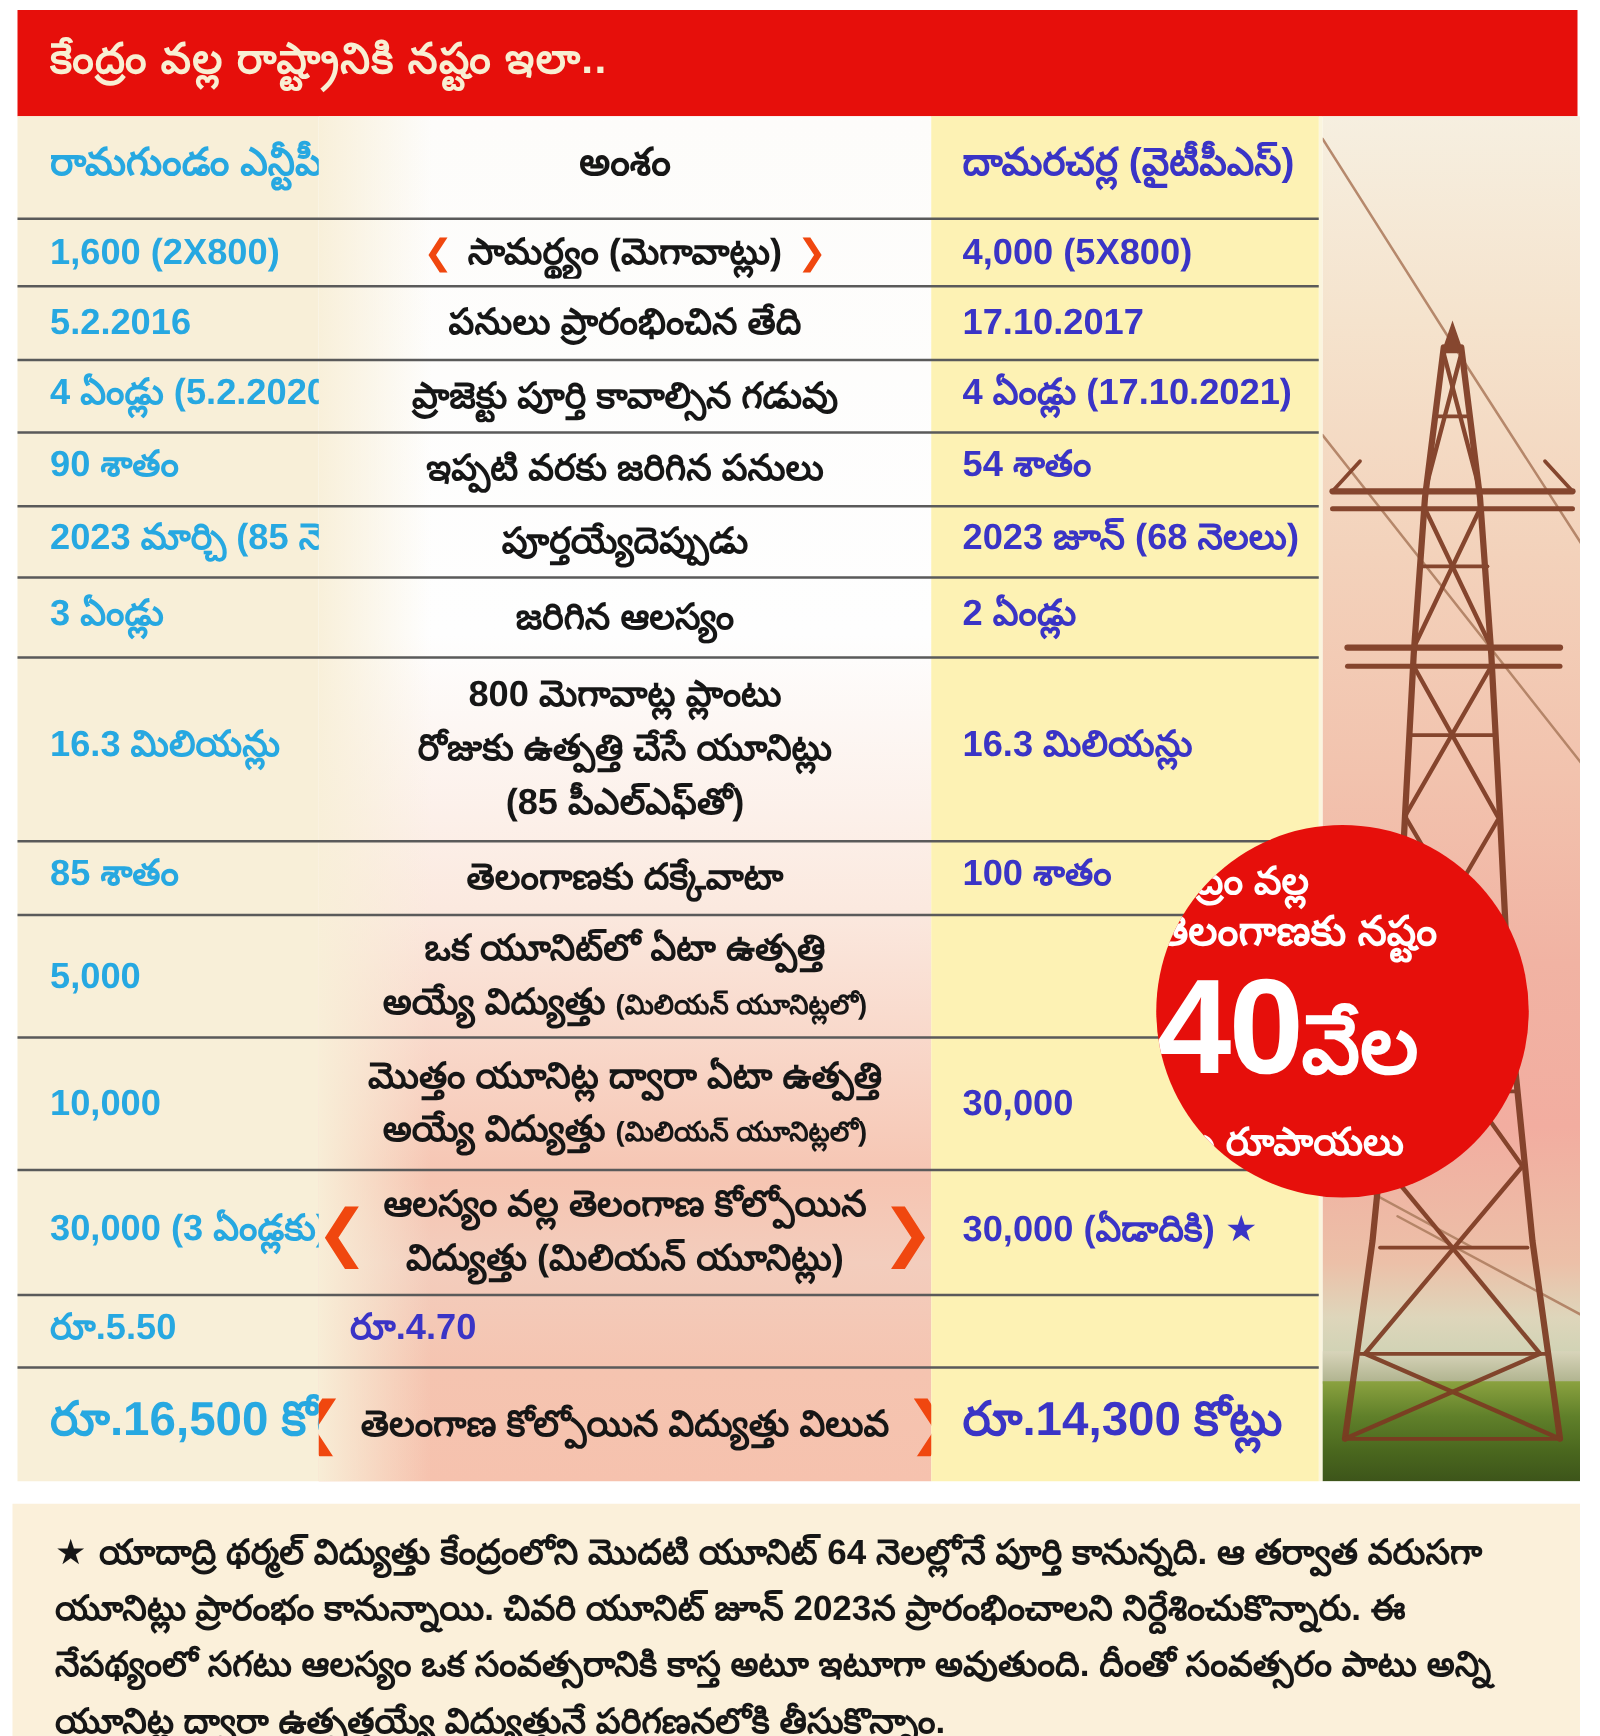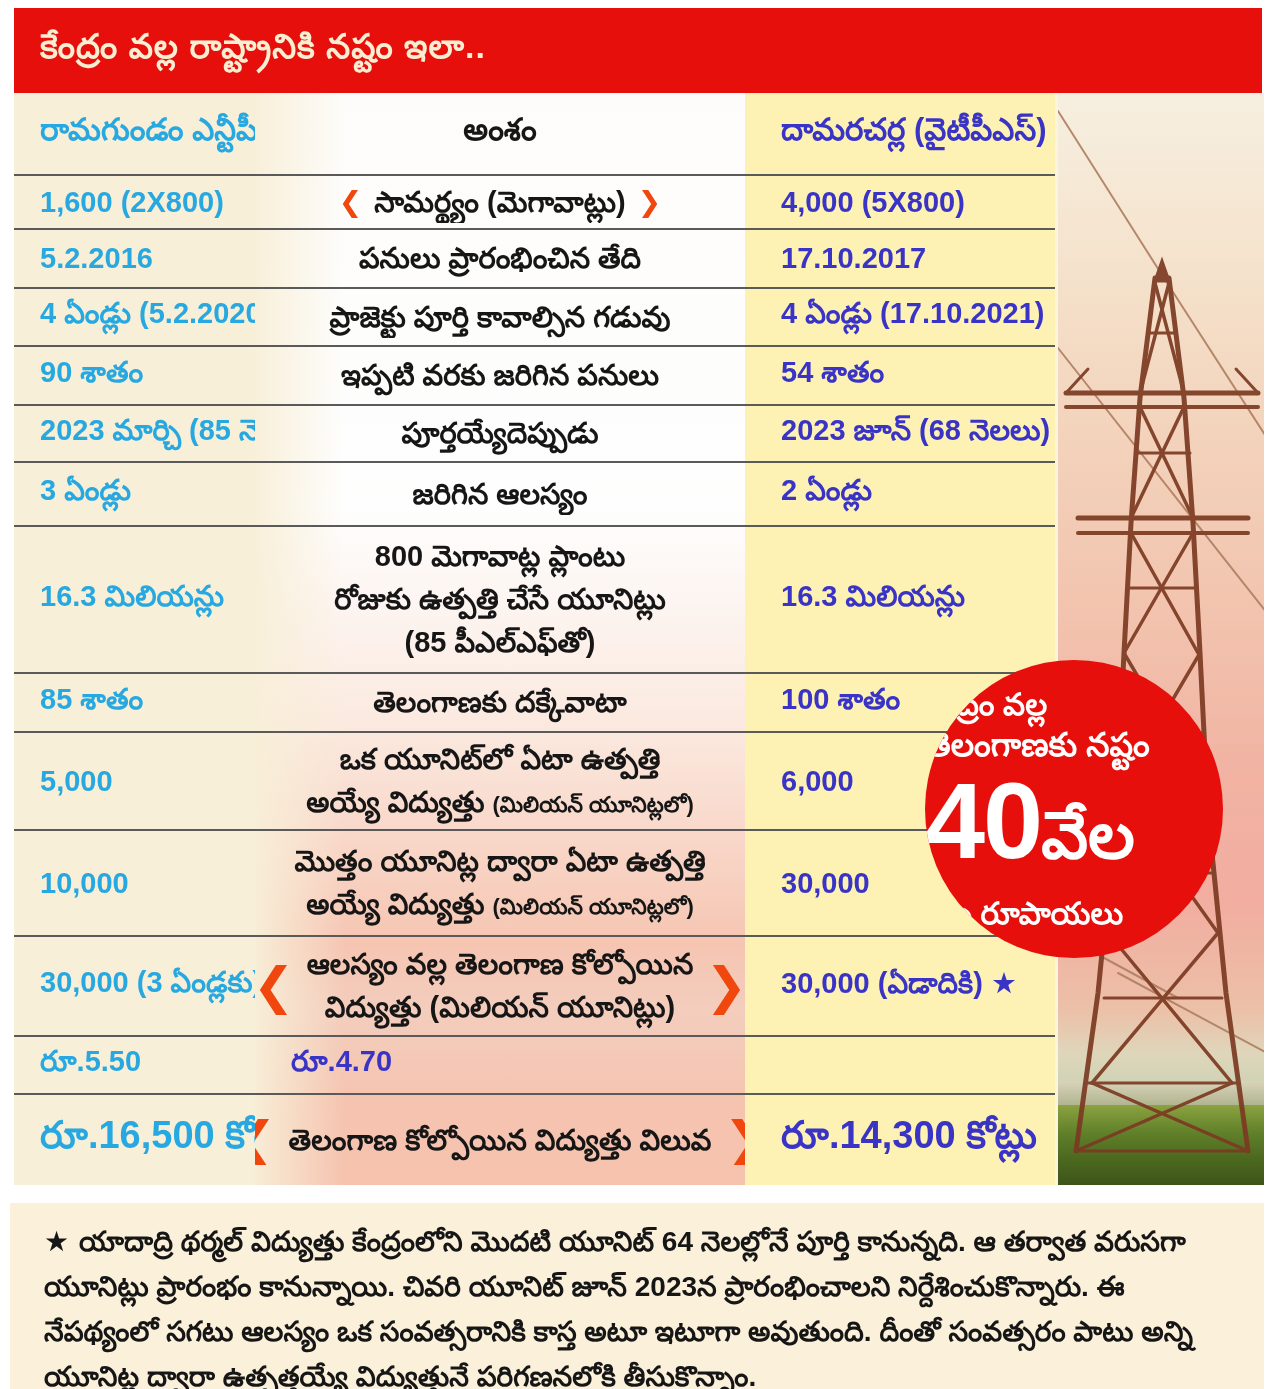--- a/index.html
+++ b/index.html
@@ -32,21 +32,21 @@
                  #f8d4c5 70%,#f6c5b2 78%,#f3cdbd 84%,#f5c4b0 92%,#f6c2ae 100%);}
   .bg-mid::before{content:"";position:absolute;left:0;top:0;width:90px;height:100%;
       background:linear-gradient(to right,rgba(248,239,216,.95),rgba(248,239,216,0));}
   .bg-right{position:absolute;left:731px;top:0;width:310px;height:100%;background:#fdf2b4;}
 
   .rows{position:absolute;inset:0;display:flex;flex-direction:column;}
   .row{display:grid;grid-template-columns:241px 490px 310px;align-items:center;
       box-sizing:border-box;border-bottom:2px solid #5a5a5a;overflow:hidden;}
   .row:last-child{border-bottom:none;}
   .cell-left{padding-left:26px;color:#27a8e1;font-size:29px;white-space:nowrap;overflow:hidden;}
-  .cell-right{padding-left:36px;color:#3a34c6;font-size:29px;white-space:nowrap;overflow:hidden;}
+  .cell-right{padding-left:25px;color:#3a34c6;font-size:29px;white-space:nowrap;overflow:hidden;}
   .cell-mid{display:flex;align-items:center;justify-content:center;gap:12px;
       color:#161616;font-size:29px;text-align:center;overflow:hidden;}
   .cell-mid .lines{display:flex;flex-direction:column;line-height:1.48;}
   .cell-mid .line{white-space:nowrap;}
   .seg-small{font-size:22px;}
   .row.hdr .cell-left{font-size:31px;}
   .row.hdr .cell-mid{font-size:31px;}
   .row.hdr .cell-right{font-size:31px;color:#3a34c6;}
   .row.big .cell-left,.row.big .cell-right{font-size:38px;}
   .arrow{color:#f0470f;line-height:1;}
@@ -222,21 +222,20 @@
           <div class="cell-right">100 శాతం</div>
         </div>
         <div class="row" style="height: 98px;">
           <div class="cell-left">5,000</div>
           <div class="cell-mid">
             <div class="lines">
               <div class="line"><span>ఒక యూనిట్‌లో ఏటా ఉత్పత్తి</span></div>
               <div class="line"><span>అయ్యే విద్యుత్తు </span><span class="seg-small">(మిలియన్ యూనిట్లలో)</span></div>
             </div>
           </div>
-          <div class="cell-right">6,000</div>
         </div>
         <div class="row" style="height: 106px;">
           <div class="cell-left">10,000</div>
           <div class="cell-mid">
             <div class="lines">
               <div class="line"><span>మొత్తం యూనిట్ల ద్వారా ఏటా ఉత్పత్తి</span></div>
               <div class="line"><span>అయ్యే విద్యుత్తు </span><span class="seg-small">(మిలియన్ యూనిట్లలో)</span></div>
             </div>
           </div>
           <div class="cell-right">30,000</div>

